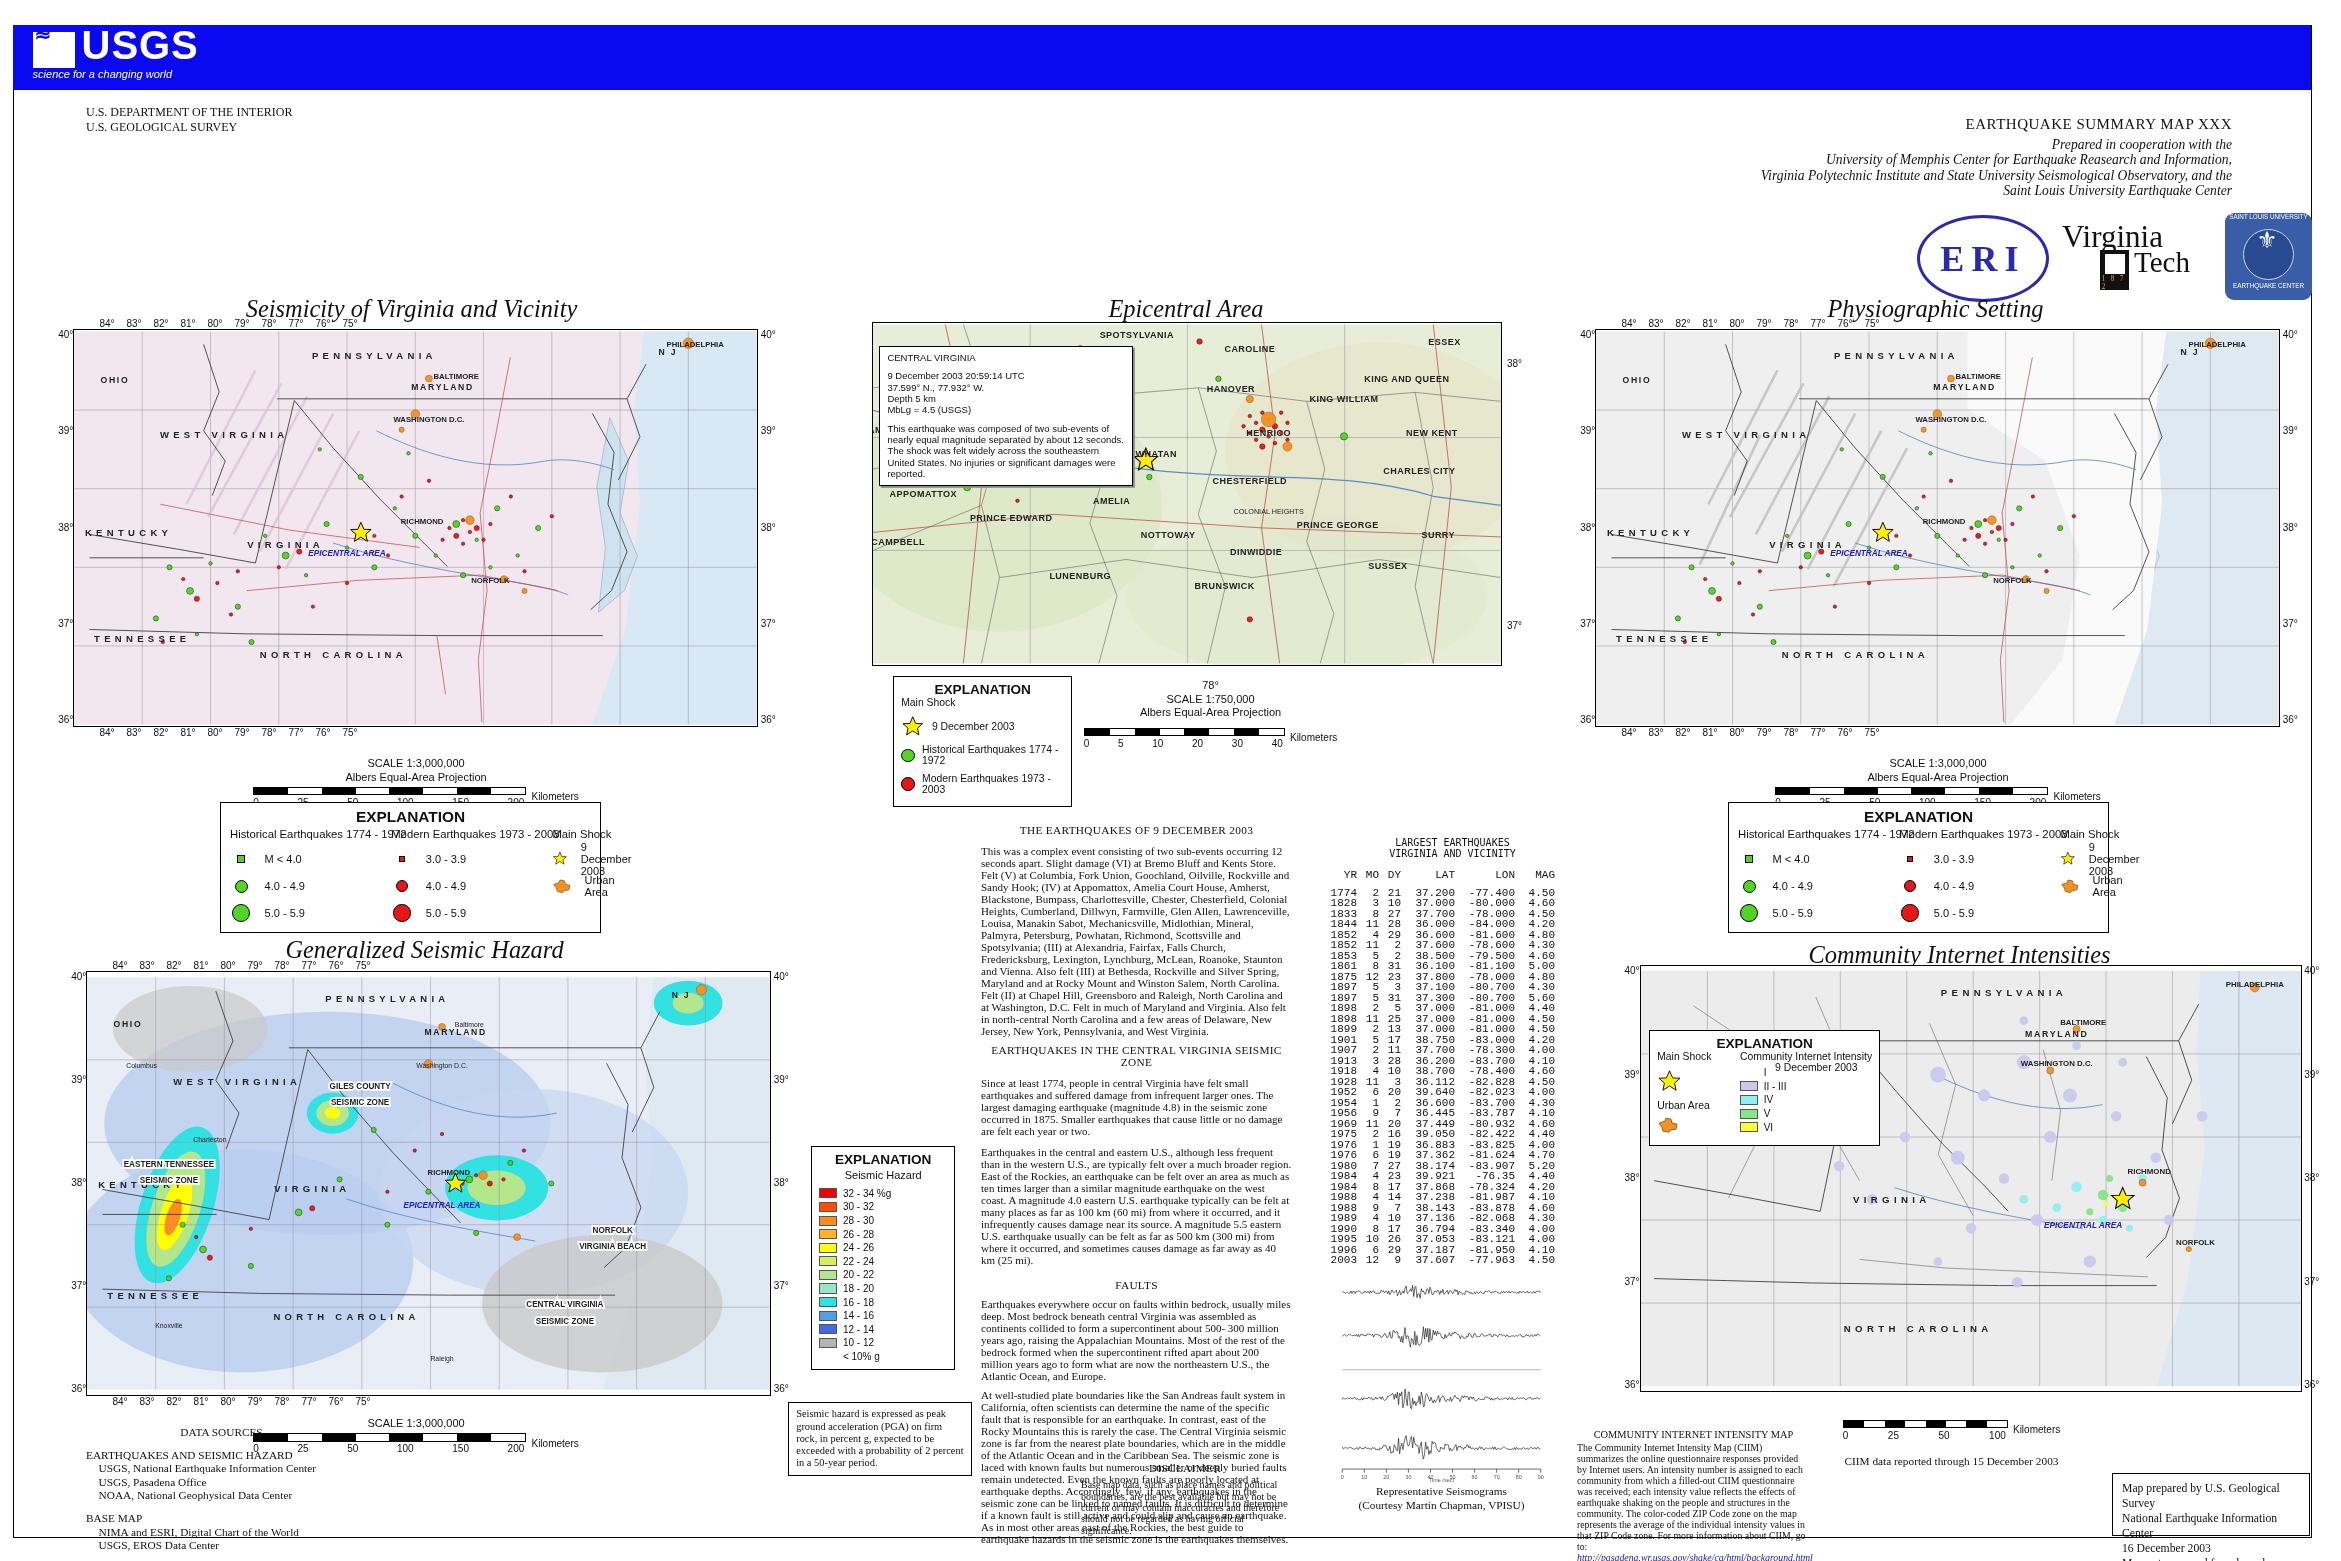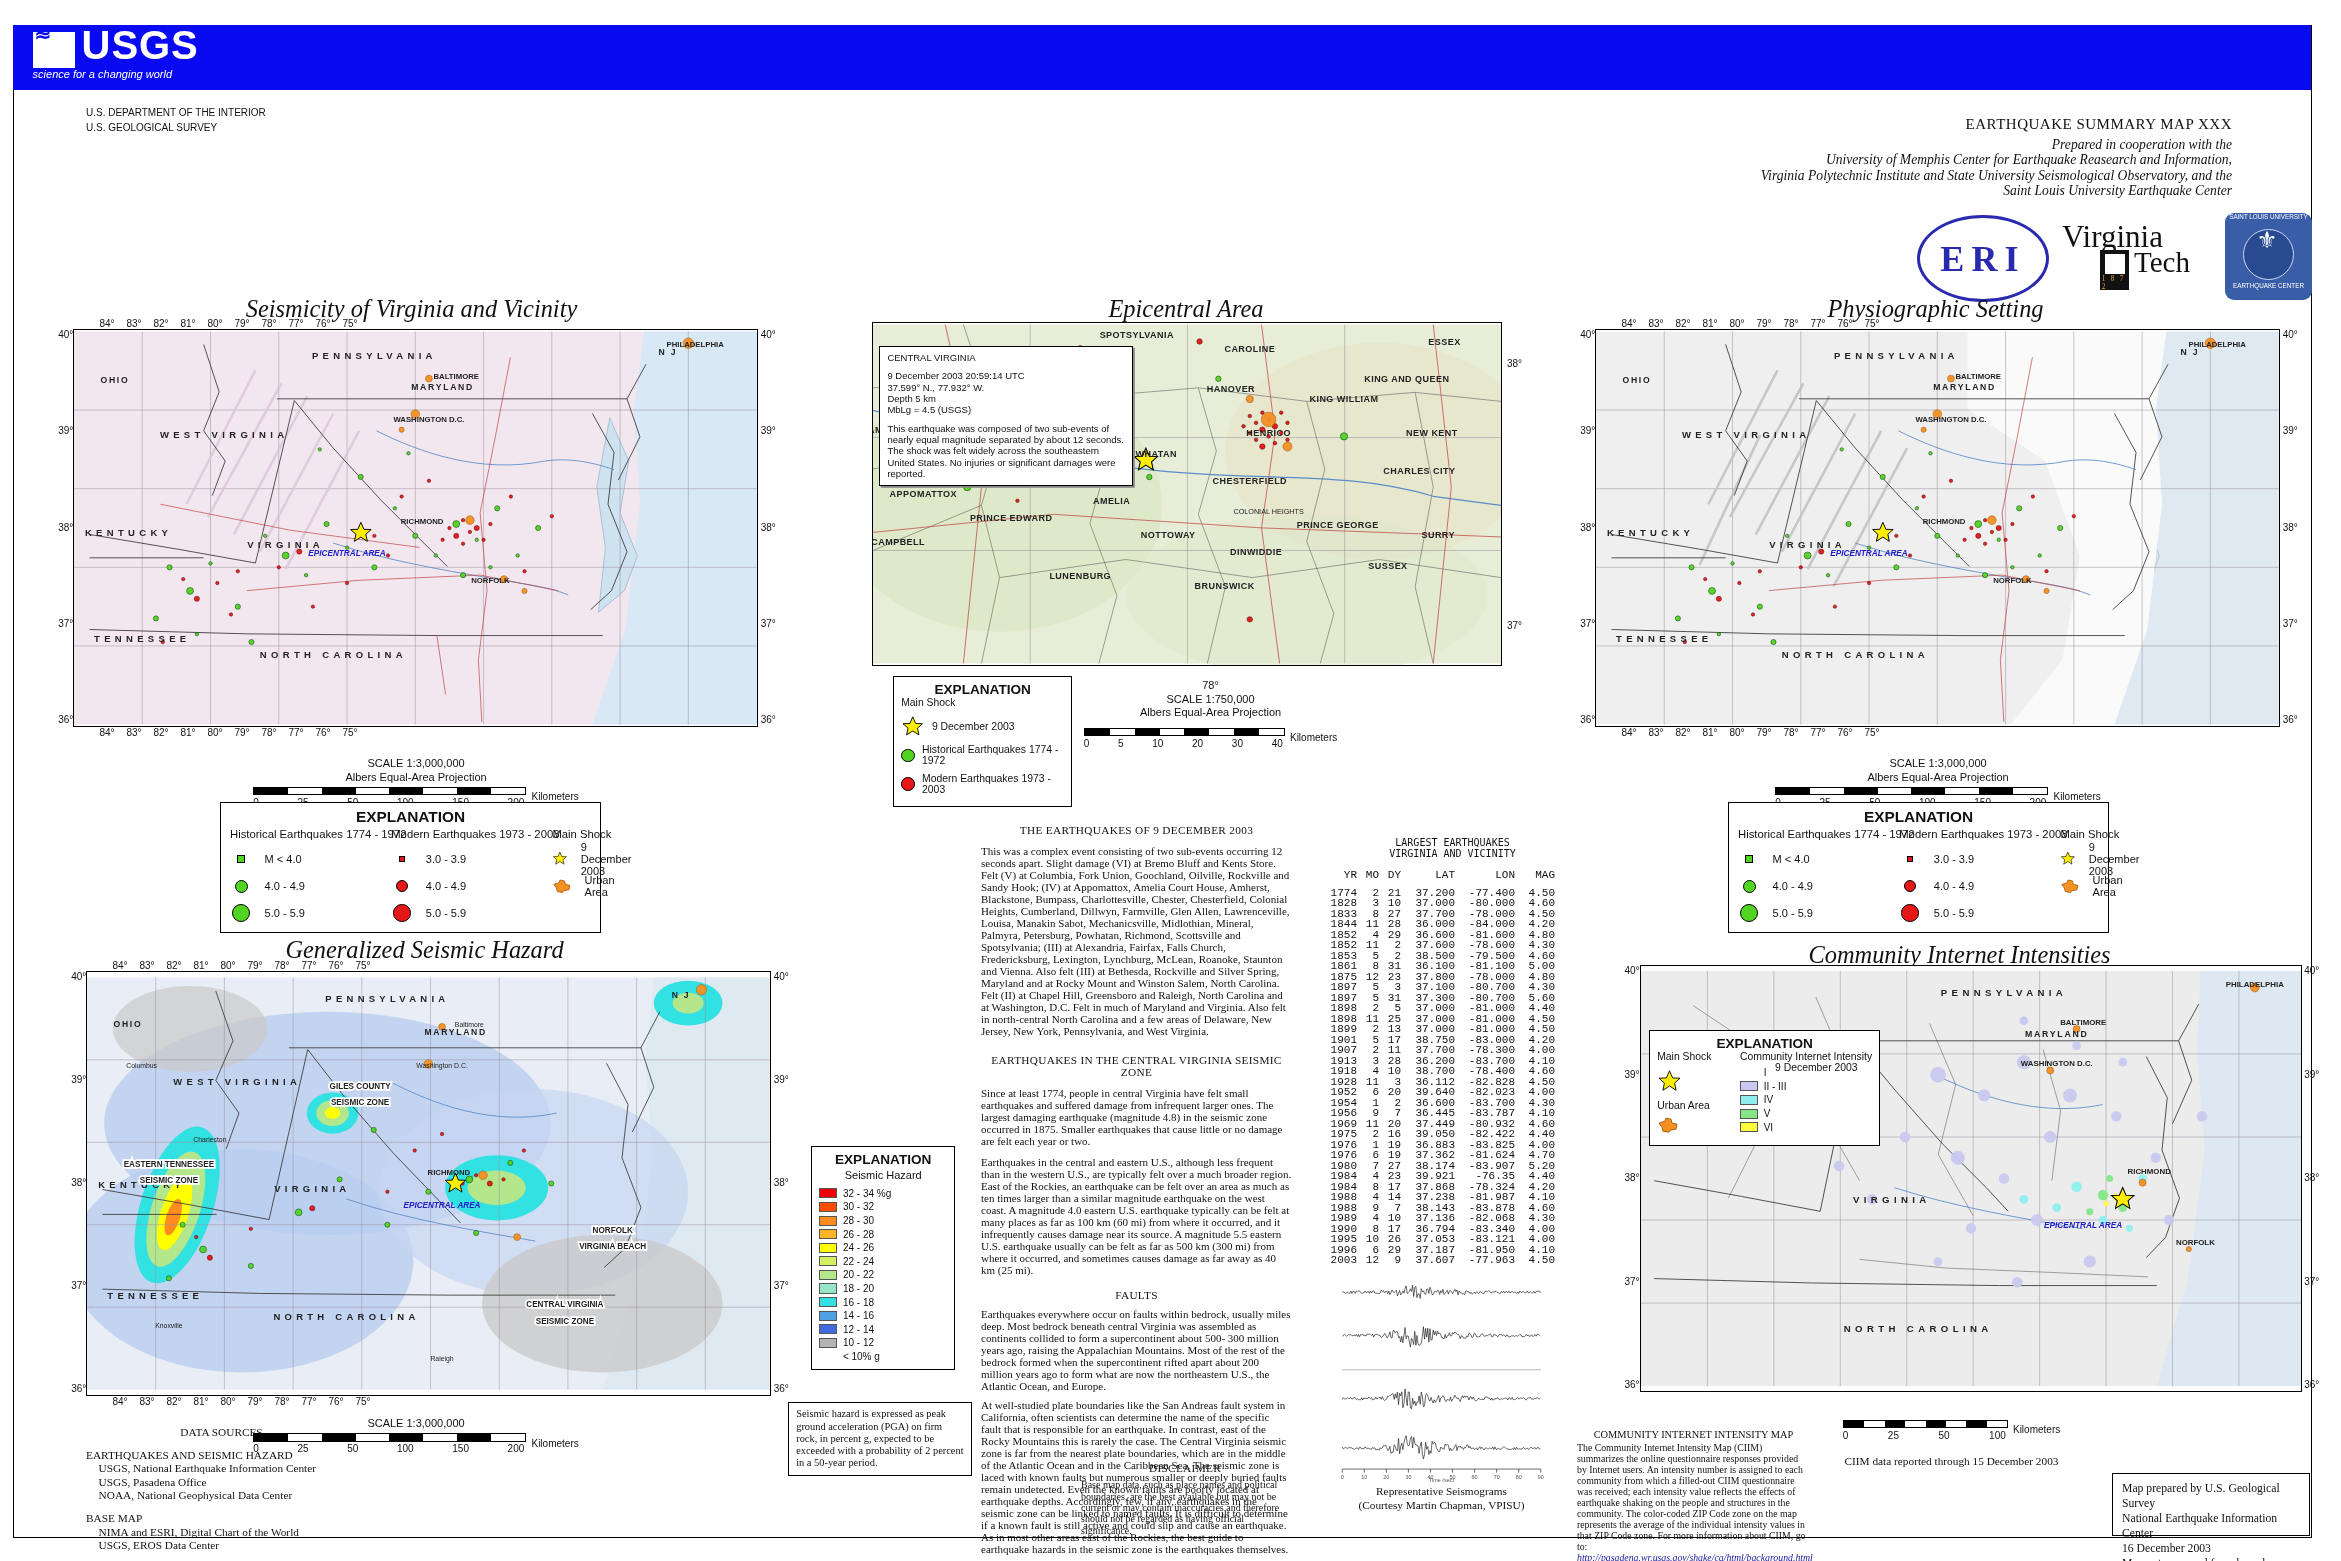--- a/index.html
+++ b/index.html
@@ -6,21 +6,21 @@
   .poster{position:relative;width:2342px;height:1561px;background:#fff;font-family:"Liberation Sans",sans-serif;color:#111;overflow:hidden;}
   .abs{position:absolute;}
   .frame{left:12.6px;top:25px;width:2297px;height:1511px;border:0.9px solid #000;}
   
   .banner{left:12.6px;top:25px;width:2298px;height:65px;background:#0a0af2;color:#fff;}
   .usgs-box{position:absolute;left:20px;top:7.2px;width:42px;height:36px;background:#fff;}
   .usgs-waves{position:absolute;left:22px;top:1.8px;color:#0a0af2;font-size:20px;line-height:12.6px;font-weight:bold;}
   .usgs-word{position:absolute;left:69px;top:-1.8px;font-size:40px;font-weight:bold;letter-spacing:0.9px;font-family:"Liberation Sans",sans-serif;}
   .usgs-tag{position:absolute;left:20px;top:43px;font-style:italic;font-size:11px;}
   
-  .dept{left:86px;top:105px;font-family:Liberation Sans, sans-serif;font-size:10px;line-height:15.4px;}
+  .dept{left:86px;top:105px;font-family:Liberation Serif, serif;font-size:12px;line-height:15.4px;}
   .mapnum{left:1328px;top:116px;width:904px;text-align:right;font-family:"Liberation Serif",serif;font-size:15px;letter-spacing:0.5px;}
   .coop{left:1148px;top:137px;width:1084px;text-align:right;font-family:"Liberation Serif",serif;font-style:italic;font-size:13.6px;line-height:15.4px;}
   .bigtitle{left:56px;top:152px;font-family:"Liberation Serif",serif;font-size:51px;}
   
   .logo-ceri{left:1917px;top:215px;width:126px;height:81px;border:3.6px solid #2a2ab0;border-radius:50%;color:#2a2ab0;display:flex;align-items:center;justify-content:center;font-size:36px;font-weight:bold;letter-spacing:7.2px;font-family:"Liberation Serif",serif;}
   .logo-vt{left:2062px;top:219px;width:145px;height:78px;font-family:"Liberation Serif",serif;color:#111;}
   .vt-virginia{font-size:31px;}
   .vt-shield{position:absolute;left:38px;top:31px;width:29px;height:40px;background:#111;}
   .vt-shield-inner{position:absolute;left:4.5px;top:3.6px;width:20px;height:20px;background:#fff;}
   .vt-year{position:absolute;left:1.8px;top:25px;color:#e8a13c;font-size:7.2px;letter-spacing:1.8px;}
@@ -716,21 +716,21 @@
             </svg>
             <span>Urban Area</span>
           </div>
       </div>
     </div>
   </div>
 
   <div class="abs" style="left:981px;top:824px;width:311px;">
     <div class="ahead">THE EARTHQUAKES OF 9 DECEMBER 2003</div>
     <div class="article" style="margin-top:9px;">This was a complex event consisting of two sub-events occurring 12 seconds apart. Slight damage (VI) at Bremo Bluff and Kents Store. Felt (V) at Columbia, Fork Union, Goochland, Oilville, Rockville and Sandy Hook; (IV) at Appomattox, Amelia Court House, Amherst, Blackstone, Bumpass, Charlottesville, Chester, Chesterfield, Colonial Heights, Cumberland, Dillwyn, Farmville, Glen Allen, Lawrenceville, Louisa, Manakin Sabot, Mechanicsville, Midlothian, Mineral, Palmyra, Petersburg, Powhatan, Richmond, Scottsville and Spotsylvania; (III) at Alexandria, Fairfax, Falls Church, Fredericksburg, Lexington, Lynchburg, McLean, Roanoke, Staunton and Vienna.  Also felt (III) at Bethesda, Rockville and Silver Spring, Maryland and at Rocky Mount and Winston Salem, North Carolina. Felt (II) at Chapel Hill, Greensboro and Raleigh, North Carolina and at Washington, D.C. Felt in much of Maryland and Virginia.  Also felt in north-central North Carolina and a few areas of Delaware, New Jersey, New York, Pennsylvania, and West Virginia.</div>
-    <div class="ahead" style="margin-top:17px;">EARTHQUAKES IN THE CENTRAL VIRGINIA SEISMIC ZONE</div>
+    <div class="ahead" style="margin-top:7px;">EARTHQUAKES IN THE CENTRAL VIRGINIA SEISMIC ZONE</div>
     <div class="article" style="margin-top:9px;">Since at least 1774, people in central Virginia have felt small earthquakes and suffered damage from infrequent larger ones. The largest damaging earthquake (magnitude 4.8) in the seismic zone occurred in 1875. Smaller earthquakes that cause little or no damage are felt each year or two.</div>
     <div class="article" style="margin-top:9px;">Earthquakes in the central and eastern U.S., although less frequent than in the western U.S., are typically felt over a much broader region. East of the Rockies, an earthquake can be felt over an area as much as ten times larger than a similar magnitude earthquake on the west coast. A magnitude 4.0 eastern U.S. earthquake typically can be felt at many places as far as 100 km (60 mi) from where it occurred, and it infrequently causes damage near its source. A magnitude 5.5 eastern U.S. earthquake usually can be felt as far as 500 km (300 mi) from where it occurred, and sometimes causes damage as far away as 40 km (25 mi).</div>
     <div class="ahead" style="margin-top:12.6px;">FAULTS</div>
     <div class="article" style="margin-top:7.2px;">Earthquakes everywhere occur on faults within bedrock, usually miles deep. Most bedrock beneath central Virginia was assembled as continents collided to form a supercontinent about 500- 300 million years ago, raising the Appalachian Mountains. Most of the rest of the bedrock formed when the supercontinent rifted apart about 200 million years ago to form what are now the northeastern U.S., the Atlantic Ocean, and Europe.</div>
     <div class="article" style="margin-top:7.2px;">At well-studied plate boundaries like the San Andreas fault system in California, often scientists can determine the name of the specific fault that is responsible for an earthquake. In contrast, east of the Rocky Mountains this is rarely the case. The Central Virginia seismic zone is far from the nearest plate boundaries, which are in the middle of the Atlantic Ocean and in the Caribbean Sea. The seismic zone is laced with known faults but numerous smaller or deeply buried faults remain undetected. Even the known faults are poorly located at earthquake depths. Accordingly, few, if any, earthquakes in the seismic zone can be linked to named faults. It is difficult to determine if a known fault is still active and could slip and cause an earthquake. As in most other areas east of the Rockies, the best guide to earthquake hazards in the seismic zone is the earthquakes themselves.</div>
   </div>
   <div class="abs" style="left:1081px;top:1462px;width:208px;">
     <div class="ahead">DISCLAIMER</div>
     <div class="article" style="margin-top:5.4px;font-size:10px;line-height:11.3px;">Base map data, such as place names and political boundaries, are the best available but may not be current or may contain inaccuracies and therefore should not be regarded as having official significance.</div>
   </div>

